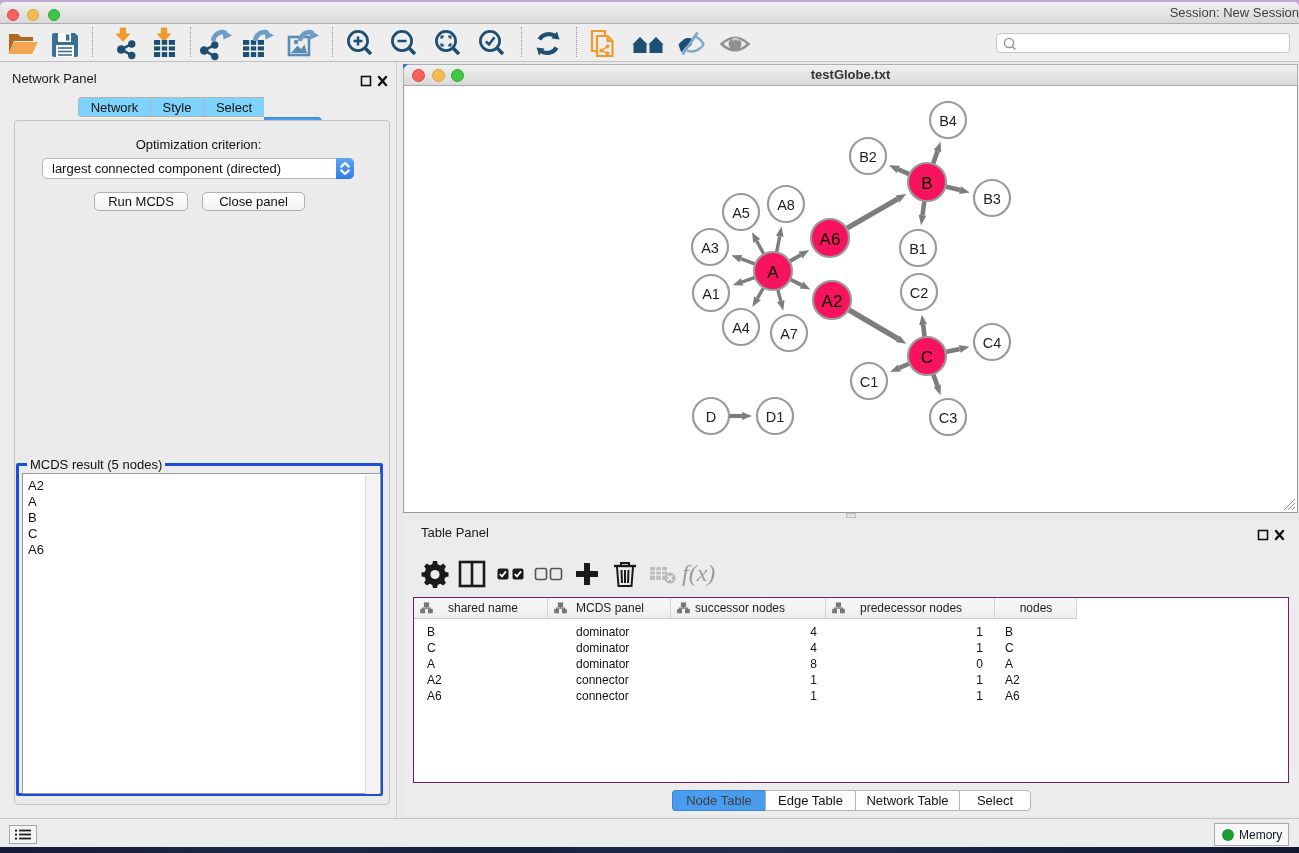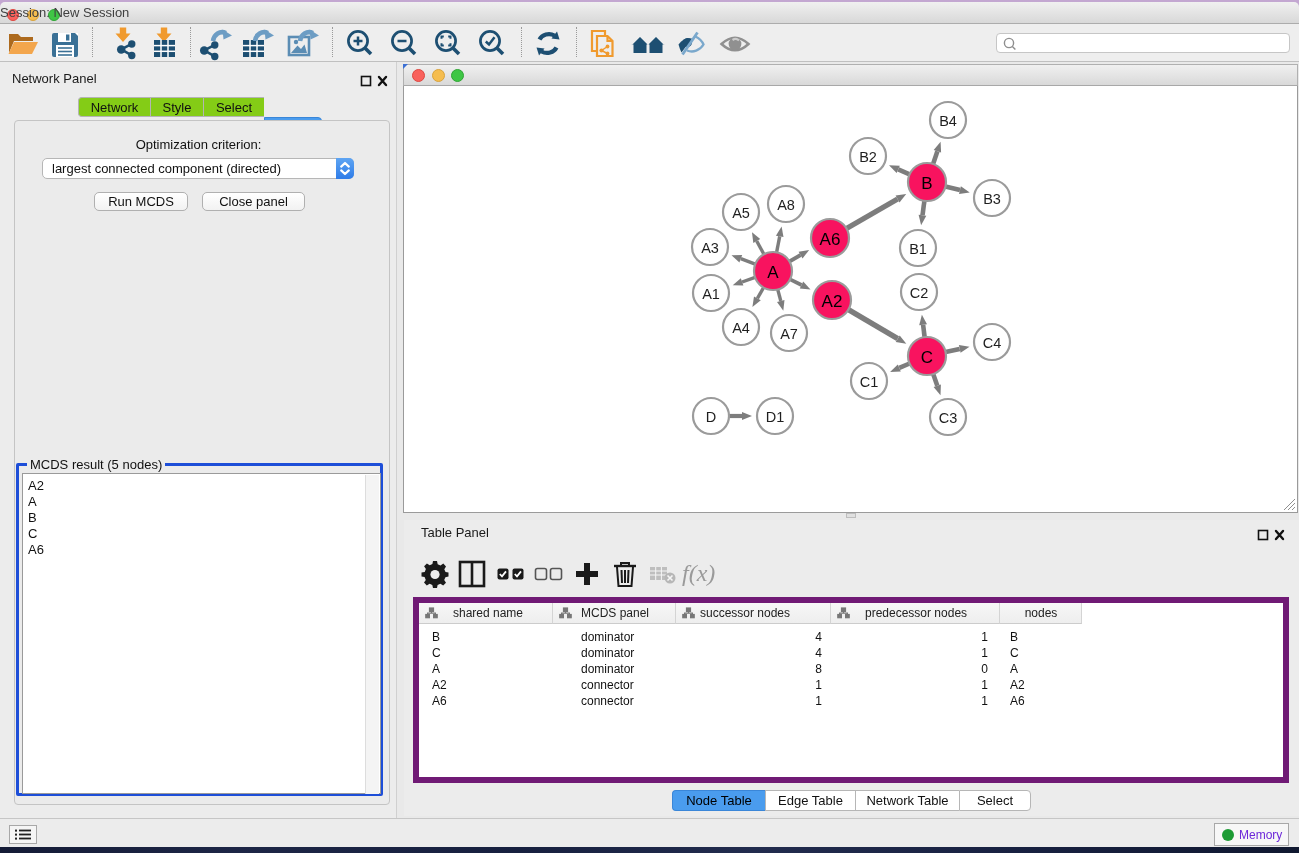--- a/index.html
+++ b/index.html
@@ -10,34 +10,34 @@
   #wp-top { left:0; top:0; width:1299px; height:10px; background:#c3a7d1; }
   #wp-bot { left:0; top:847px; width:1299px; height:6px;
     background:linear-gradient(90deg,#141b36 0%,#1d2646 18%,#17203f 40%,#222c4e 58%,#182141 78%,#101830 100%); }
   
   #titlebar { left:0; top:2px; width:1299px; height:22px; border-radius:5px 5px 0 0;
     background:linear-gradient(#f0f0f0,#d8d8d8); border-bottom:1px solid #acacac; }
   .light { position:absolute; border-radius:50%; width:12px; height:12px; top:7px; }
   #titlebar .t1 { left:7px;  background:#f9615c; border:0.5px solid #dd4741; }
   #titlebar .t2 { left:27px; background:#f5bd4f; border:0.5px solid #d9a33c; }
   #titlebar .t3 { left:48px; background:#3fc645; border:0.5px solid #2fa535; }
-  #title-text { left:0; top:2px; width:1299px; height:38px; text-align:left; line-height:21px;
+  #title-text { left:0; top:2px; width:1299px; height:38px; text-align:right; line-height:21px;
     font-size:13px; color:#404040; }
   
   #toolbar { left:0; top:24px; width:1299px; height:38px; background:#eeeeee; border-bottom:1px solid #c0c0c0; }
   .tsep { position:absolute; top:3px; height:30px; width:0; border-left:1px dotted #9a9a9a; }
   .ticon { position:absolute; top:3px; }
   #searchbox { position:absolute; left:996px; top:9px; width:294px; height:20px; background:#ffffff;
     border:1px solid #c6c6c6; border-radius:4px; }
   
   #cpanel { left:0; top:62px; width:397px; height:756px; background:#ececec; border-right:1px solid #d0d0d0; }
   #cp-head { position:absolute; left:12px; top:9px; font-size:13px; color:#1a1a1a; }
   .panebtns { position:absolute; top:11px; }
   .tabrow { position:absolute; display:flex; }
-  .tab { height:20px; background:#84cc16; border:1px solid #b4b4b4; border-right:none;
+  .tab { height:20px; background:#7dd3fc; border:1px solid #b4b4b4; border-right:none;
     font-size:13px; color:#111; text-align:center; line-height:19px; }
   .tab.first { border-radius:4px 0 0 4px; }
   .tab.last  { border-radius:0 4px 4px 0; border-right:1px solid #b4b4b4; }
   .tab.sel { background:#4a9cee; border-color:#3a86d8; color:#fff; }
   #cp-box { position:absolute; left:14px; top:58px; width:376px; height:685px;
     background:#ebebeb; border:1px solid #c4c4c4; border-radius:4px; }
   #opt-label { position:absolute; left:0; top:75px; width:397px; text-align:center; font-size:13px; color:#111; }
   #dropdown { position:absolute; left:42px; top:96px; width:312px; height:21px; background:#fff;
     border:1px solid #b6b6b6; border-radius:5px; font-size:13px; color:#111; line-height:19px; padding-left:9px; }
   #dd-btn { position:absolute; right:-1px; top:-1px; width:18px; height:21px; border-radius:0 5px 5px 0;
@@ -61,36 +61,36 @@
   #net-tbar .t3 { left:47px; background:#3fc645; border:0.5px solid #2fa535; top:4px; width:13px; height:13px;}
   #net-title { position:absolute; left:0; top:0; width:895px; text-align:center; line-height:22px;
     font-size:13px; font-weight:bold; color:#353535; }
   #net-canvas { position:absolute; left:0; top:22px; width:895px; height:427px; background:#ffffff;
     border:1px solid #9a9a9a; border-top:none; }
   #bluecorner { position:absolute; left:0; top:0; z-index:5; width:0; height:0;
     border-top:5px solid #3b6fd4; border-right:5px solid transparent; }
   
   #tpanel { left:404px; top:520px; width:895px; height:296px; background:#ececec; }
   #tp-head { position:absolute; left:17px; top:5px; font-size:13px; color:#1a1a1a; }
-  #tp-table { position:absolute; left:9px; top:77px; width:876px; height:186px; background:#fff; border:6px solid #701a75; }
+  #tp-table { position:absolute; left:9px; top:77px; width:876px; height:186px; background:#fff; border:1px solid #701a75; }
   .th { position:absolute; top:0; height:21px; background:linear-gradient(#f7f7f7,#eeeeee);
     border-right:1px solid #d4d4d4; border-bottom:1px solid #cccccc; font-size:12px; color:#222; }
   .th span { position:absolute; top:3px; }
   .td { position:absolute; font-size:12px; color:#111; height:16px; line-height:16px; }
   .seg { position:absolute; height:21px; background:#fff; border:1px solid #b6b6b6; border-right:none;
     font-size:13px; color:#111; text-align:center; line-height:20px; }
   .seg.first { border-radius:4px 0 0 4px; }
   .seg.last { border-radius:0 4px 4px 0; border-right:1px solid #b6b6b6; }
-  .seg.sel { background:#4a9cee; border-color:#3a86d8; color:#000000; }
+  .seg.sel { background:#4a9cee; border-color:#3a86d8; color:#404040; }
   
   #statusbar { left:0; top:818px; width:1299px; height:29px; background:#ececec; border-top:1px solid #c6c6c6; }
   #listbtn { position:absolute; left:9px; top:6px; width:28px; height:19px; background:#f5f5f5;
     border:1px solid #a8a8a8; }
   #membtn { position:absolute; left:1214px; top:4px; width:75px; height:23px; background:#f7f7f7;
-    border:1px solid #a8a8a8; font-size:12px; color:#6d28d9; }
+    border:1px solid #a8a8a8; font-size:12px; color:#0f172a; }
   #membtn .dot { position:absolute; left:7px; top:5px; width:12px; height:12px; border-radius:50%; background:#1d9b35; }
   #membtn .lab { position:absolute; left:24px; top:4px; }
 </style>
 </head>
 <body>
 <div class="abs" id="wp-top"></div>
 <div class="abs" id="titlebar">
   <div class="light t1"></div>
     <div class="light t2"></div>
     <div class="light t3"></div>
@@ -288,20 +288,21 @@
   </div>
 </div>
 
 <div class="abs" id="rightbg"></div>
 <div class="abs" id="netwin">
   <div id="net-tbar">
     <div class="light t1"></div>
       <div class="light t2"></div>
       <div class="light t3"></div>
   </div>
+  <div id="net-title">testGlobe.txt</div>
   <div id="bluecorner"></div>
   <div id="net-canvas">
     <svg id="graph" width="892" height="423" viewBox="0 0 892 423">
 <g stroke="#7d7d7d" fill="#7d7d7d">
 <line x1="359.9" y1="168.3" x2="352.7" y2="155.0" stroke-width="3.4"></line>
 <polygon points="348.0,146.2 356.2,153.1 349.3,156.9" stroke="none"></polygon>
 <line x1="372.6" y1="166.3" x2="375.7" y2="150.4" stroke-width="3.4"></line>
 <polygon points="377.6,140.6 379.5,151.1 371.9,149.7" stroke="none"></polygon>
 <line x1="351.2" y1="178.2" x2="336.8" y2="172.7" stroke-width="3.4"></line>
 <polygon points="327.5,169.2 338.2,169.1 335.4,176.4" stroke="none"></polygon>

